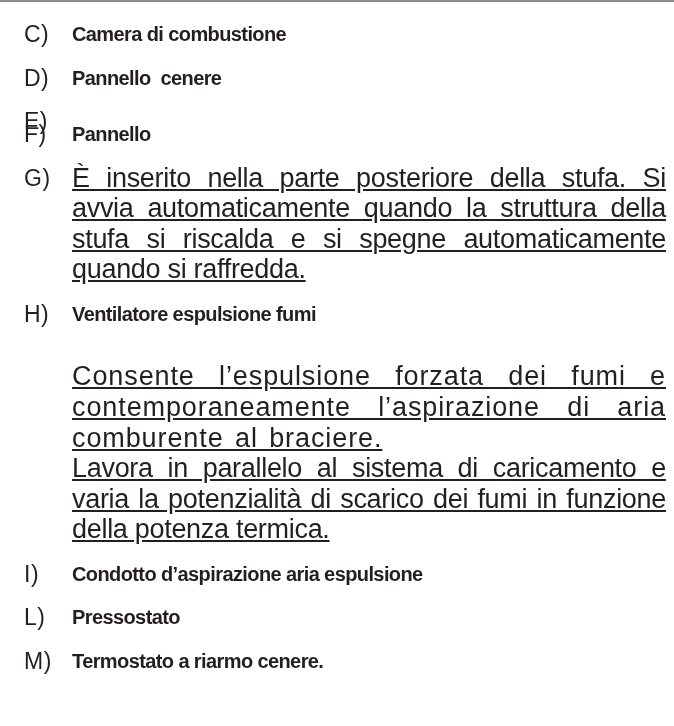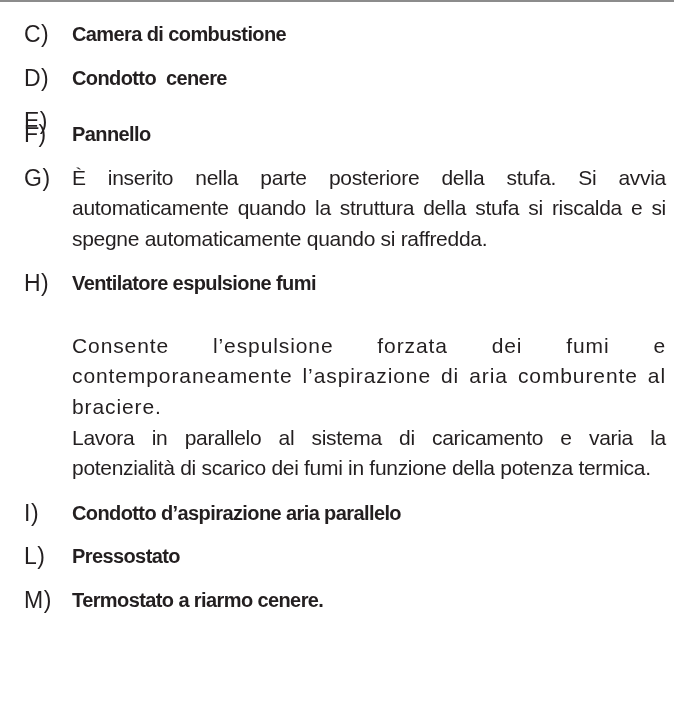--- a/index.html
+++ b/index.html
@@ -51,25 +51,26 @@
       display: block;
       font-size: 20px;
       line-height: 30.5px;
       font-weight: bold;
       letter-spacing: -0.6px;
       color: #231f20;
       white-space: nowrap;
     }
     .desc {
       display: block;
-      font-size: 21px;
+      font-size: 27px;
       line-height: 30.6px;
       text-align: justify;
       letter-spacing: -0.3px;
       color: #231f20;
+      text-decoration: underline;
     }
     .desc-wide {
       letter-spacing: 0.9px;
       word-spacing: 3px;
       margin-top: 32px;
     }
     .gap-simple { height: 13px; }
     .gap-after-desc { height: 14px; }
   </style>
 </head>
@@ -83,21 +84,21 @@
     <span class="label">C)</span>
     <div class="content">
       <span class="title">Camera di combustione</span>
     </div>
   </div>
   <div class="gap-simple"></div>
 
   <div class="item">
     <span class="label">D)</span>
     <div class="content">
-      <span class="title" style="white-space:pre;">Condotto  cenere</span>
+      <span class="title" style="white-space:pre;">Pannello  cenere</span>
     </div>
   </div>
   <div class="gap-simple"></div>
 
   <div class="item">
     <span class="label">E)</span>
   </div>
   <div class="gap-simple"></div>
 
   <div class="item">
@@ -122,21 +123,21 @@
       <span class="title">Ventilatore espulsione fumi</span>
       <span class="desc desc-wide">Consente l’espulsione forzata dei fumi e contemporaneamente l’aspirazione di aria comburente al braciere.</span>
       <span class="desc">Lavora in parallelo al sistema di caricamento e varia la potenzialità di scarico dei fumi in funzione della potenza termica.</span>
     </div>
   </div>
   <div class="gap-after-desc"></div>
 
   <div class="item">
     <span class="label">I)</span>
     <div class="content">
-      <span class="title">Condotto d’aspirazione aria parallelo</span>
+      <span class="title">Condotto d’aspirazione aria espulsione</span>
     </div>
   </div>
   <div class="gap-simple"></div>
 
   <div class="item">
     <span class="label">L)</span>
     <div class="content">
       <span class="title">Pressostato</span>
     </div>
   </div>

